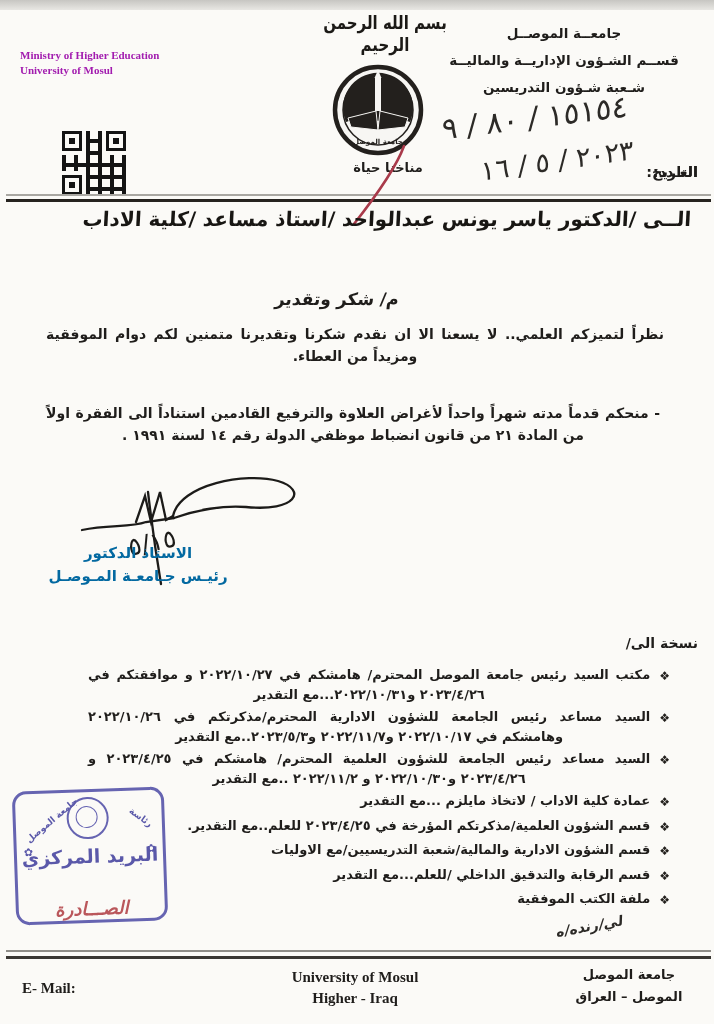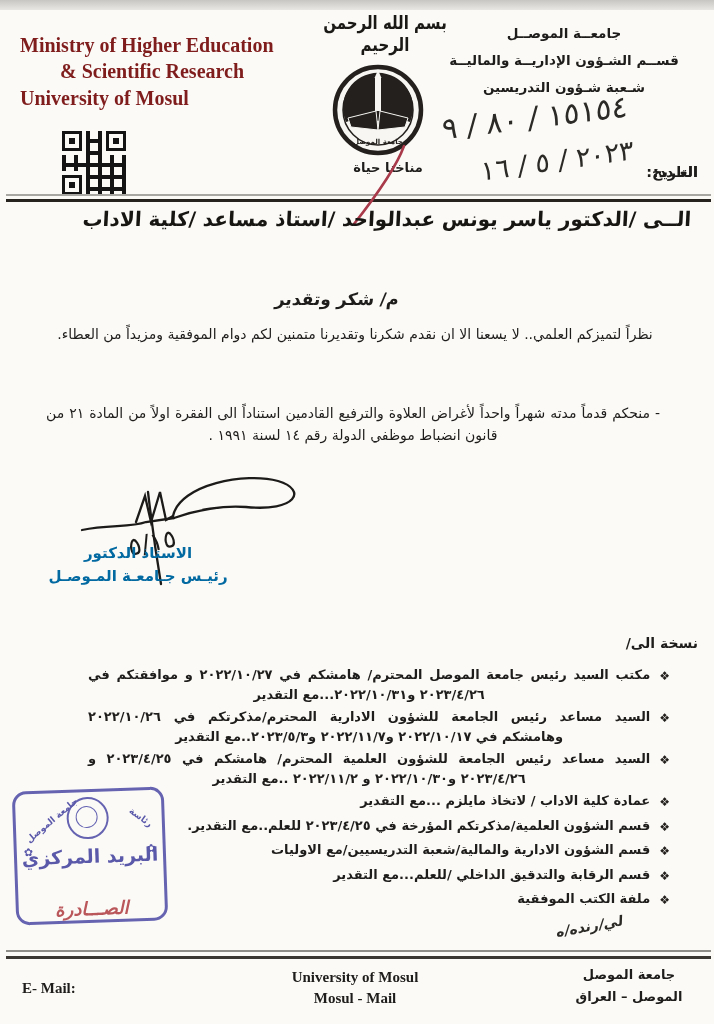--- a/index.html
+++ b/index.html
@@ -5,23 +5,23 @@
   html,body { margin:0; padding:0; background:#fbfaf7; }
   .page {
     position:relative; width:714px; height:1024px; overflow:hidden;
     background:#fbfaf7; color:#1f1d1b;
     font-family:"DejaVu Sans", sans-serif;
   }
   .scan-band { position:absolute; top:0; left:0; right:0; height:10px;
     background:linear-gradient(#c7c6c2,#e8e7e3); }
 
   
-  .en-block { position:absolute; left:20px; top:32px;
+  .en-block { position:absolute; left:20px; top:48px;
     font-family:"Liberation Serif", serif; font-weight:bold;
-    font-size:20px; line-height:1.32; color:#7f1d1d; }
+    font-size:11px; line-height:1.32; color:#a21caf; }
   .en-block .l2 { padding-left:40px; }
   .qr { position:absolute; left:62px; top:131px; }
   .bismillah { position:absolute; left:300px; top:16px; width:170px; text-align:center;
     font-weight:bold; font-size:15px; letter-spacing:-1px; transform:scaleY(1.2);
     direction:rtl; color:#1b1916; }
   .logo { position:absolute; left:332px; top:64px; }
   .slogan { position:absolute; left:318px; top:160px; width:140px; text-align:center;
     font-size:13px; font-weight:bold; direction:rtl; }
   .ar-head { position:absolute; right:10px; top:20px; width:280px; text-align:center;
     font-weight:bold; font-size:13.5px; line-height:27px; direction:rtl; }
@@ -40,21 +40,21 @@
   .rule-bot-thick { top:956px; height:2.5px; background:#3a3733; }
 
   .red-mark { position:absolute; left:338px; top:140px; }
 
   .addressee { position:absolute; left:80px; right:20px; top:207px; text-align:center;
     direction:rtl; font-size:20px; font-weight:bold; transform:skewX(-3deg); color:#181613; }
   .subject { position:absolute; left:0; right:40px; top:289px; text-align:center;
     direction:rtl; font-size:17px; font-weight:bold; transform:skewX(-6deg); }
 
   .body-par, .body-bullet { position:absolute; right:50px; left:46px; direction:rtl;
-    font-size:14px; font-weight:normal; line-height:21.5px;
+    font-size:14px; font-weight:bold; line-height:21.5px;
     text-align:justify; text-align-last:center; }
   .body-par { top:324px; }
   .body-bullet { top:371px; right:54px;margin-top:32px; }
 
   .sig-svg { position:absolute; left:78px; top:466px; }
   .sig-text { position:absolute; left:28px; top:542px; width:220px; text-align:center;
     direction:rtl; font-weight:bold; font-size:15px; line-height:23px; color:#0369a1; }
 
   .copies-heading { position:absolute; right:16px; top:635px; direction:rtl;
     font-size:14px; font-weight:bold; }
@@ -94,21 +94,20 @@
     direction:rtl; font-size:13px; font-weight:bold; line-height:22px; }
 </style>
 </head>
 <body>
 
 <div class="page">
   <div class="scan-band"></div>
 
   <div class="en-block">
     <div class="l1">Ministry of Higher Education</div>
-    <div class="l2">&amp; Scientific Research</div>
     <div class="l3">University of Mosul</div>
   </div>
 
   <svg class="qr" width="64" height="64" viewBox="0 0 64 64">
     <g class="finders" fill="none" stroke="#141414" stroke-width="3">
       <rect x="1.5" y="1.5" width="17" height="17"></rect>
       <rect x="45.5" y="1.5" width="17" height="17"></rect>
       <rect x="1.5" y="45.5" width="17" height="17"></rect>
     </g>
     <g fill="#141414">
@@ -305,19 +304,19 @@
   </div>
 
   <div class="clerk">لي/رنده/ه</div>
 
   <div class="rule rule-bot-thin"></div>
   <div class="rule rule-bot-thick"></div>
 
   <div class="footer-email">E- Mail:</div>
   <div class="footer-center">
     <div>University of Mosul</div>
-    <div>Mosul - Mail</div>
+    <div>Higher - Iraq</div>
   </div>
   <div class="footer-right">
     <div>جامعة الموصل</div>
     <div>الموصل – العراق</div>
   </div>
 </div>
 
 </body></html>

